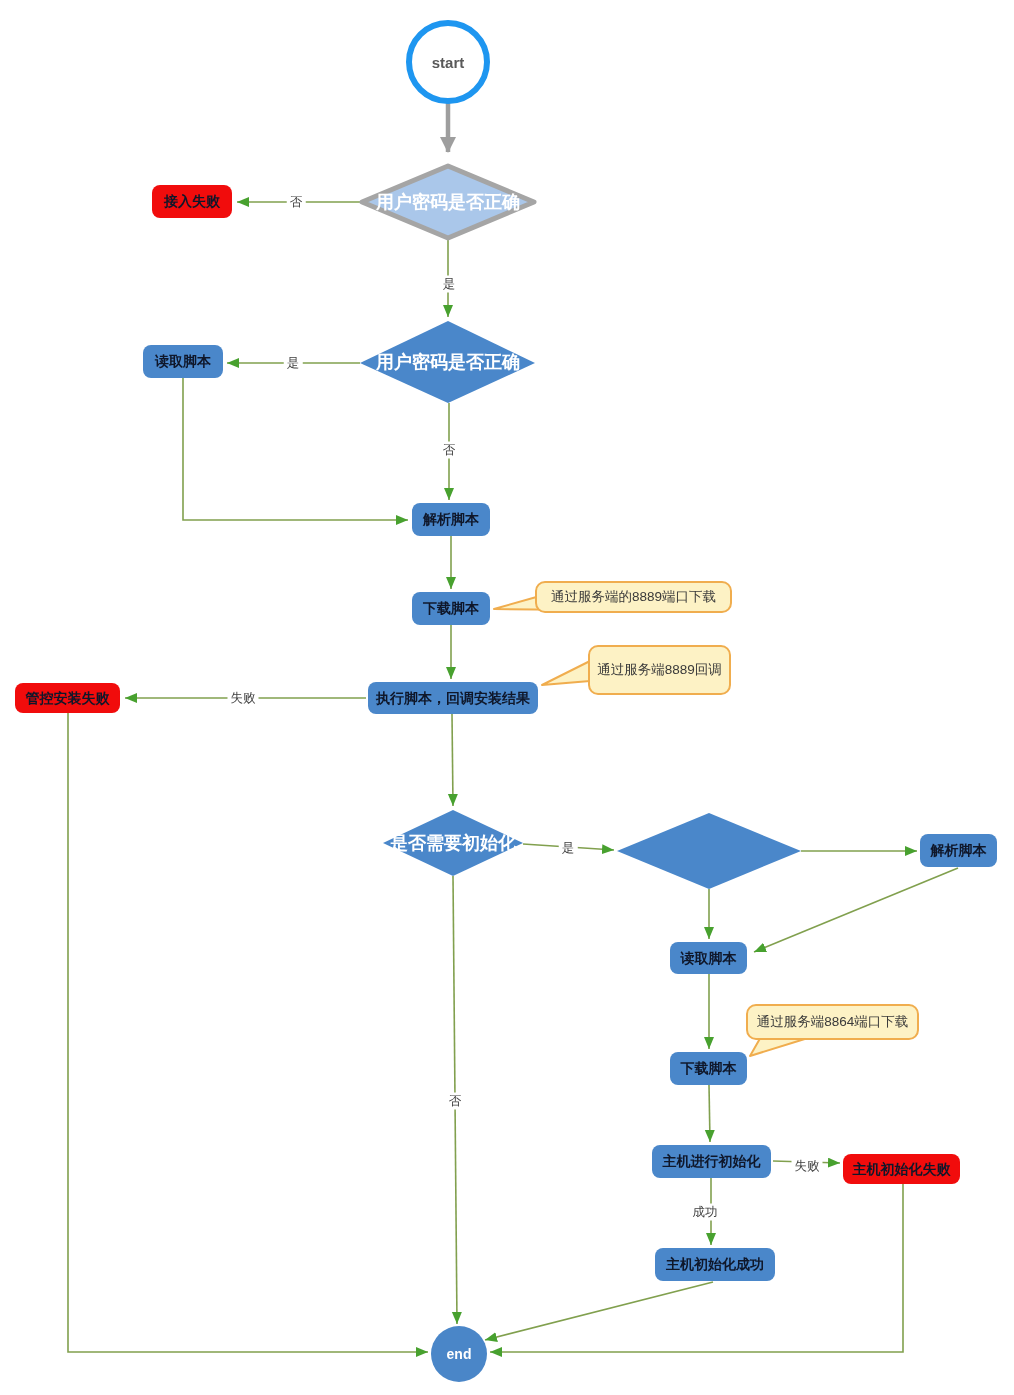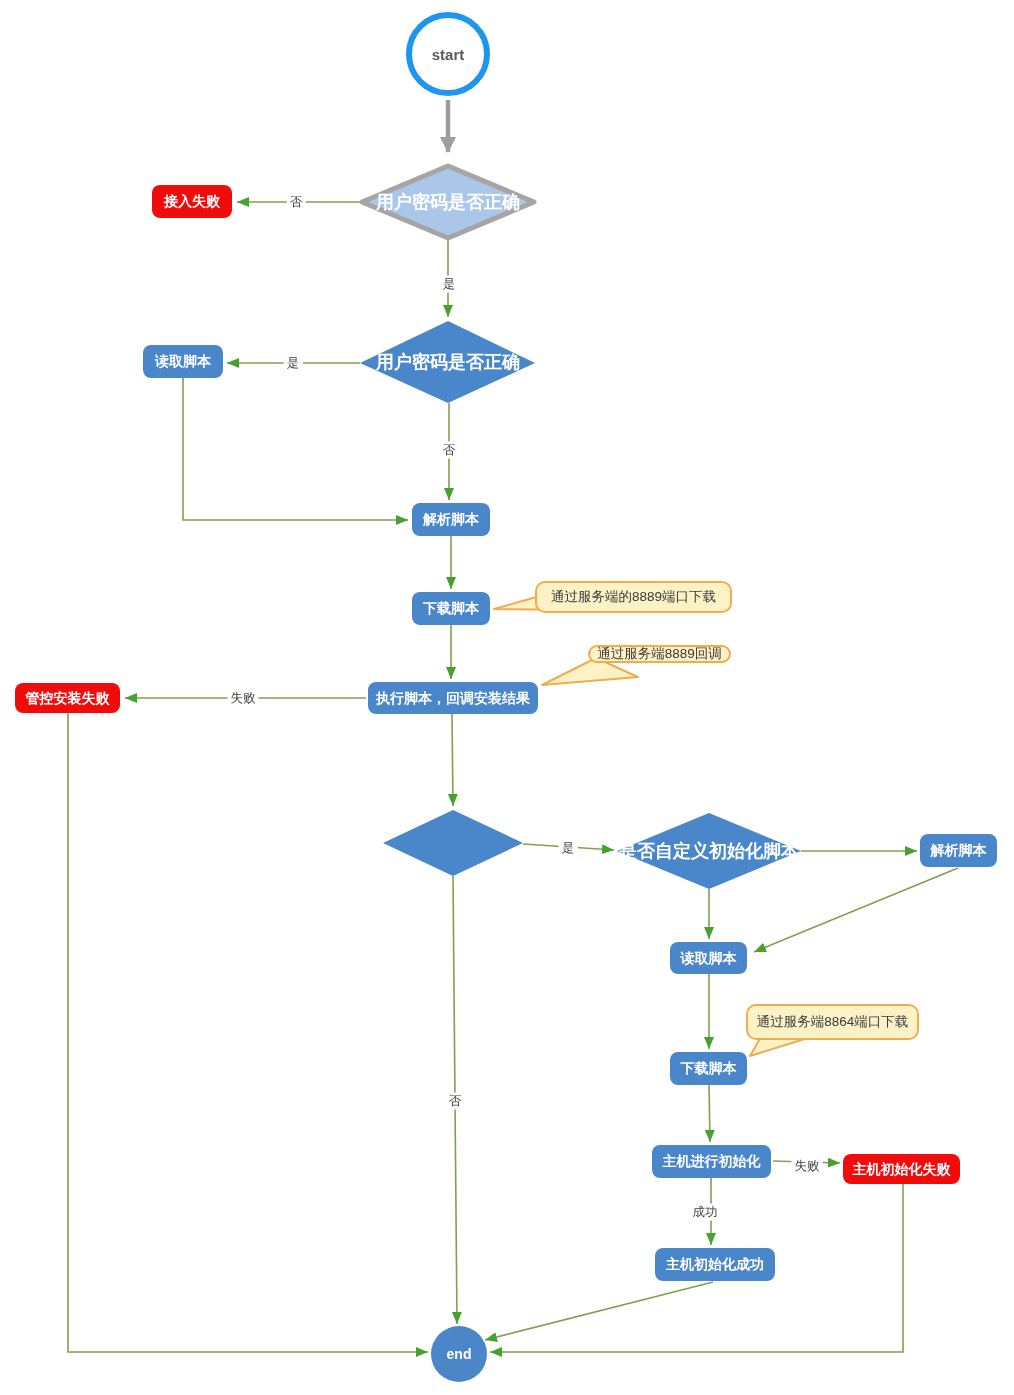--- a/index.html
+++ b/index.html
@@ -3,21 +3,21 @@
 <meta charset="utf-8">
 <style>
   html,body{margin:0;padding:0;background:#fff;}
   .canvas{
     position:relative;width:1014px;height:1395px;background:#fff;
     font-family:"Liberation Sans","DejaVu Sans",sans-serif;overflow:hidden;
   }
   .layer{position:absolute;left:0;top:0;}
   .node{
     position:absolute;display:flex;align-items:center;justify-content:center;
-    border-radius:8px;background:#4a87ca;color:#ffffff;font-weight:bold;
+    border-radius:8px;background:#4a87ca;color:#0f172a;font-weight:bold;
     font-size:14px;text-align:center;line-height:1.15;box-sizing:border-box;
     padding:2px 4px;z-index:3;
   }
   .node.red{background:#f10c0c;}
   .dtext{
     position:absolute;display:flex;align-items:center;justify-content:center;
     color:#fff;font-weight:bold;font-size:18px;text-align:center;z-index:3;
     background:transparent;pointer-events:none;
   }
   .circle{
@@ -84,42 +84,42 @@
     <polygon points="453,810 523,843 453,876 383,843" fill="#4a87ca"></polygon>
     <polygon points="709,813 801,851 709,889 617,851" fill="#4a87ca"></polygon>
 
     <g fill="#fdf2c5" stroke="#f0ad4e" stroke-width="2" stroke-linejoin="round">
       <polygon points="540,596 588,610 494,609"></polygon>
       <polygon points="596,658 638,677 542,685"></polygon>
       <polygon points="766,1028 808,1038 750,1056"></polygon>
     </g>
   </svg>
 
-  <div class="circle start" style="left:406px;top:12px;width:84px;height:84px;">start</div>
+  <div class="circle start" style="left:406px;top:20px;width:84px;height:84px;">start</div>
   <div class="circle end" style="left:431px;top:1326px;width:56px;height:56px;">end</div>
 
   <div class="dtext" style="left:362px;top:166px;width:172px;height:72px;">用户密码是否正确</div>
   <div class="dtext" style="left:360px;top:321px;width:176px;height:82px;">用户密码是否正确</div>
-  <div class="dtext" style="left:617px;top:813px;width:184px;height:76px;">是否自定义初始化脚本</div>
+  <div class="dtext" style="left:383px;top:810px;width:140px;height:66px;">是否需要初始化</div>
 
   <div class="node red" style="left:152px;top:185px;width:80px;height:33px;">接入失败</div>
   <div class="node" style="left:143px;top:345px;width:80px;height:33px;">读取脚本</div>
   <div class="node" style="left:412px;top:503px;width:78px;height:33px;">解析脚本</div>
   <div class="node" style="left:412px;top:592px;width:78px;height:33px;">下载脚本</div>
   <div class="node" style="left:368px;top:682px;width:170px;height:32px;">执行脚本，回调安装结果</div>
   <div class="node red" style="left:15px;top:683px;width:105px;height:30px;">管控安装失败</div>
   <div class="node" style="left:920px;top:834px;width:77px;height:33px;">解析脚本</div>
   <div class="node" style="left:670px;top:942px;width:77px;height:32px;">读取脚本</div>
   <div class="node" style="left:670px;top:1052px;width:77px;height:33px;">下载脚本</div>
   <div class="node" style="left:652px;top:1145px;width:119px;height:33px;">主机进行初始化</div>
   <div class="node red" style="left:843px;top:1154px;width:117px;height:30px;">主机初始化失败</div>
   <div class="node" style="left:655px;top:1248px;width:120px;height:33px;">主机初始化成功</div>
 
   <div class="callout" style="left:535px;top:581px;width:197px;height:32px;">通过服务端的8889端口下载</div>
-  <div class="callout" style="left:588px;top:645px;width:143px;height:18px;">通过服务端8889回调</div>
+  <div class="callout" style="left:588px;top:645px;width:143px;height:50px;">通过服务端8889回调</div>
   <div class="callout" style="left:746px;top:1004px;width:173px;height:36px;">通过服务端8864端口下载</div>
 
   <div class="lbl" style="left:296px;top:202px;">否</div>
   <div class="lbl" style="left:449px;top:284px;">是</div>
   <div class="lbl" style="left:293px;top:363px;">是</div>
   <div class="lbl" style="left:449px;top:450px;">否</div>
   <div class="lbl" style="left:243px;top:698px;">失败</div>
   <div class="lbl" style="left:568px;top:848px;">是</div>
   <div class="lbl" style="left:455px;top:1101px;">否</div>
   <div class="lbl" style="left:807px;top:1166px;">失败</div>

